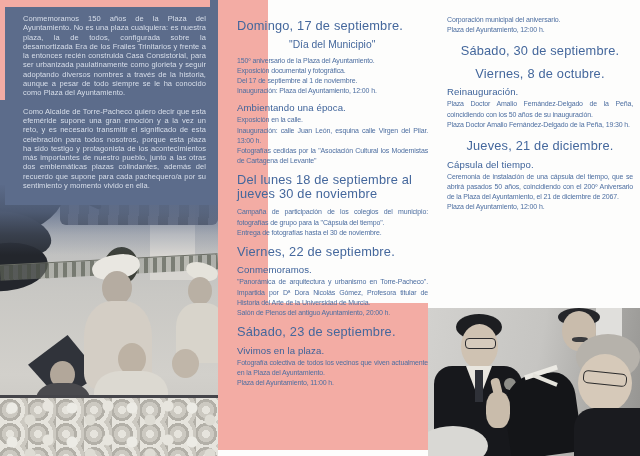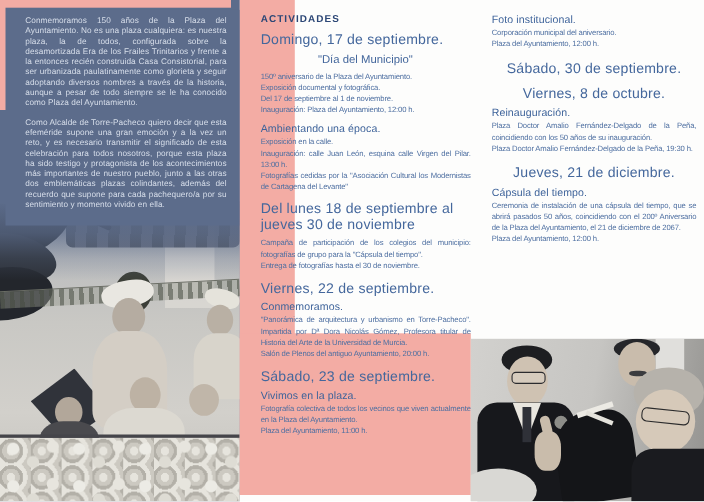--- a/index.html
+++ b/index.html
@@ -128,21 +128,20 @@
       <p>Como Alcalde de Torre-Pacheco quiero decir que esta efeméride supone una gran emoción y a la vez un reto, y es necesario transmitir el significado de esta celebración para todos nosotros, porque esta plaza ha sido testigo y protagonista de los acontecimientos más importantes de nuestro pueblo, junto a las otras dos emblemáticas plazas colindantes, además del recuerdo que supone para cada pachequero/a por su sentimiento y momento vivido en ella.</p>
     </div>
     <div class="sliver-top"></div>
     <div class="sliver-left"></div>
   </div>
 
   <div class="pink-strip"></div>
   <div class="pink-block"></div>
 
   <div class="mid-col">
-    <div class="act-header">ACTIVIDADES</div>
 
     <div class="day">Domingo, 17 de septiembre.</div>
     <div class="subtitle">"Día del Municipio"</div>
 
     <div class="evt">
       <div class="evt-body">
         <div class="evt-line">150º aniversario de la Plaza del Ayuntamiento.</div>
         <div class="evt-line">Exposición documental y fotográfica.</div>
         <div class="evt-line">Del 17 de septiembre al 1 de noviembre.</div>
         <div class="evt-line">Inauguración: Plaza del Ayuntamiento, 12:00 h.</div>
@@ -187,21 +186,20 @@
       <div class="evt-title">Vivimos en la plaza.</div>
       <div class="evt-body">
         <div class="evt-line">Fotografía colectiva de todos los vecinos que viven actualmente en la Plaza del Ayuntamiento.</div>
         <div class="evt-line">Plaza del Ayuntamiento, 11:00 h.</div>
       </div>
     </div>
   </div>
 
   <div class="right-col">
     <div class="evt" style="margin-top:0">
-      <div class="evt-title">Foto institucional.</div>
       <div class="evt-body">
         <div class="evt-line">Corporación municipal del aniversario.</div>
         <div class="evt-line">Plaza del Ayuntamiento, 12:00 h.</div>
       </div>
     </div>
 
     <div class="day">Sábado, 30 de septiembre.</div>
 
 
     <div class="day">Viernes, 8 de octubre.</div>

